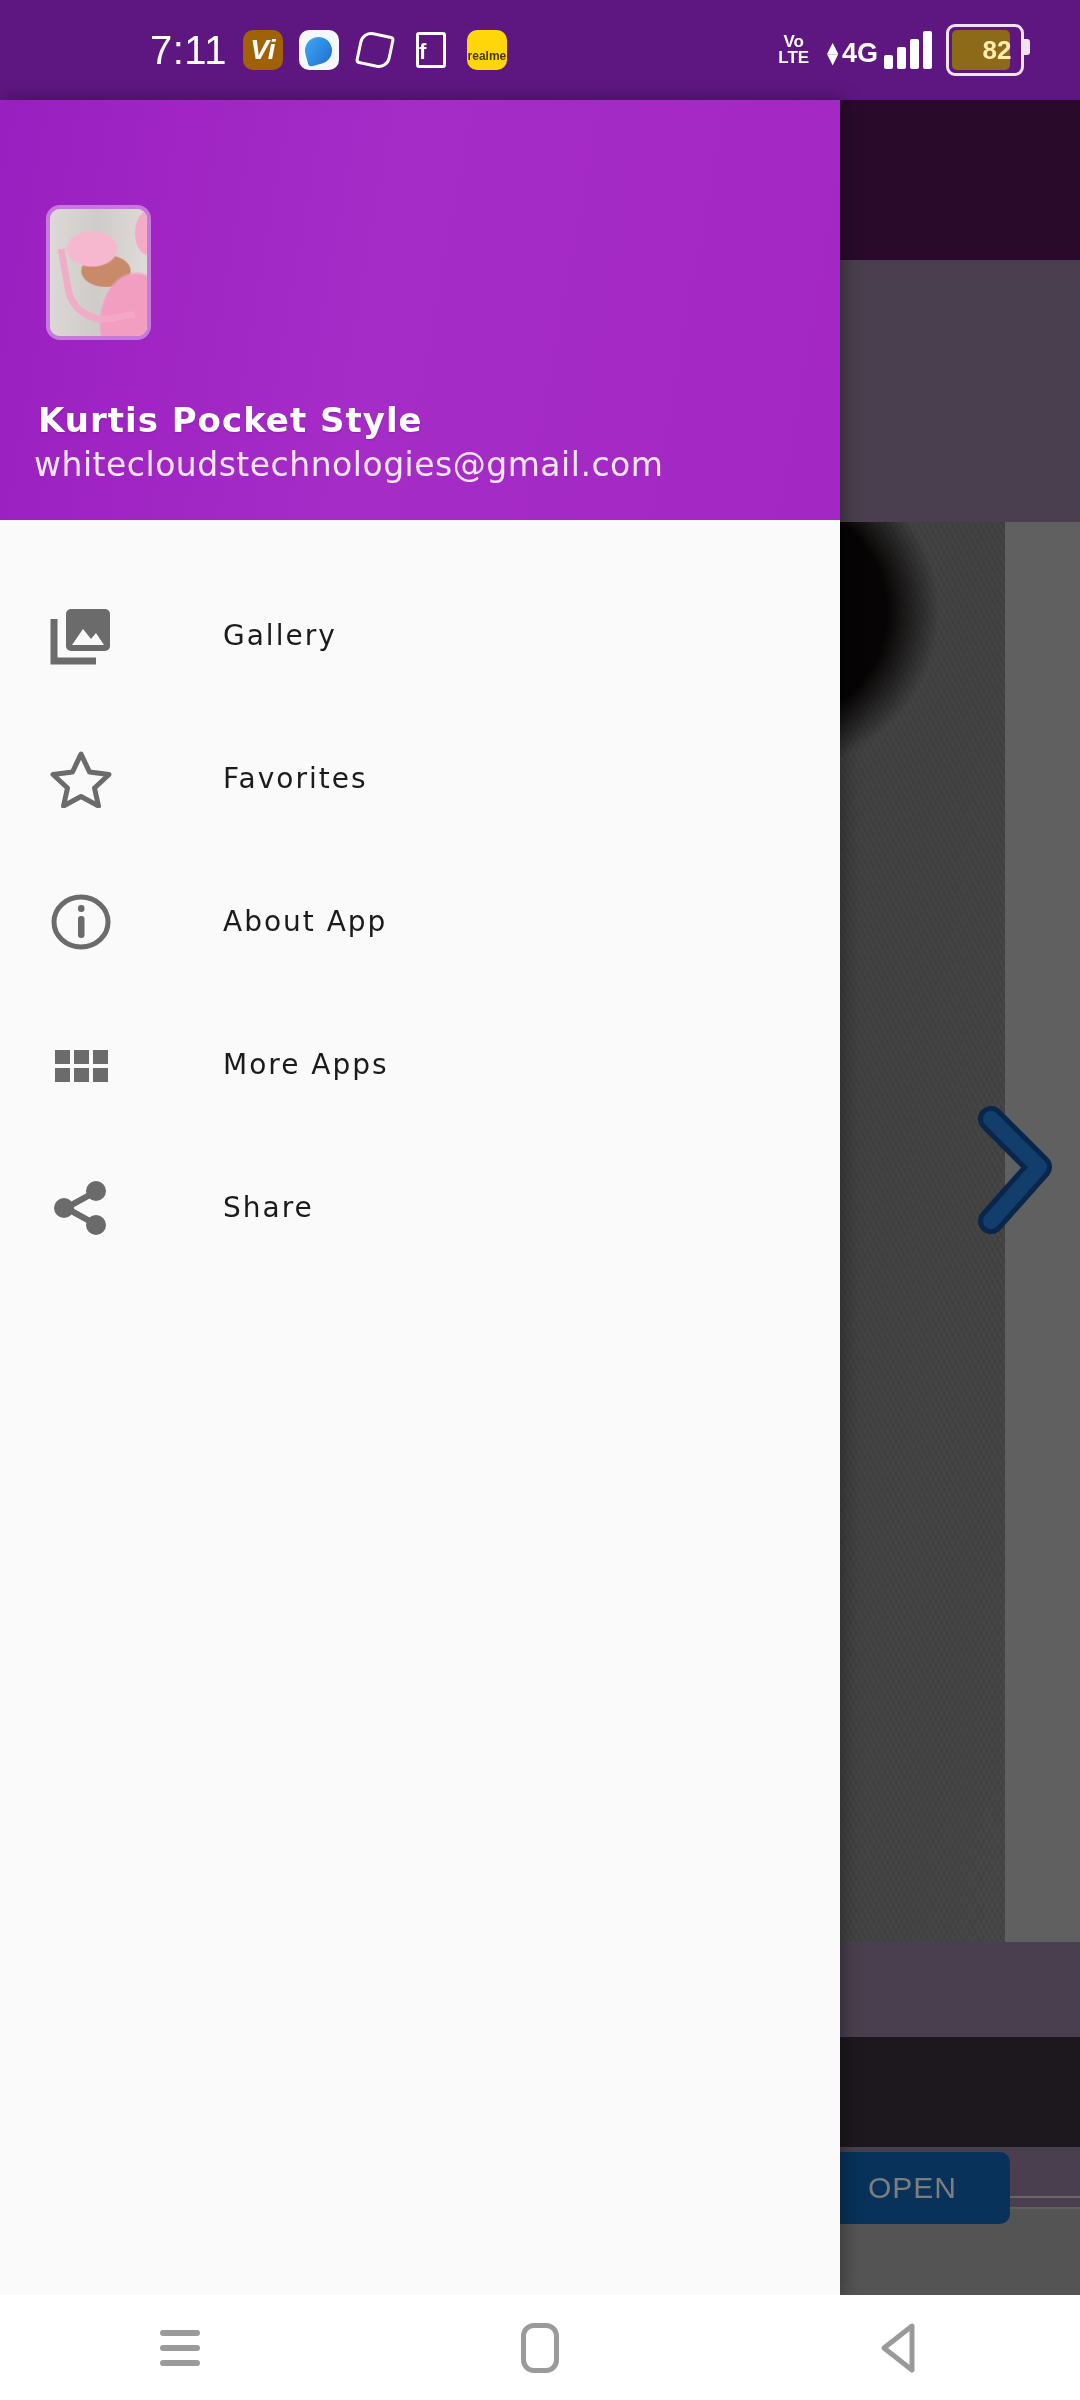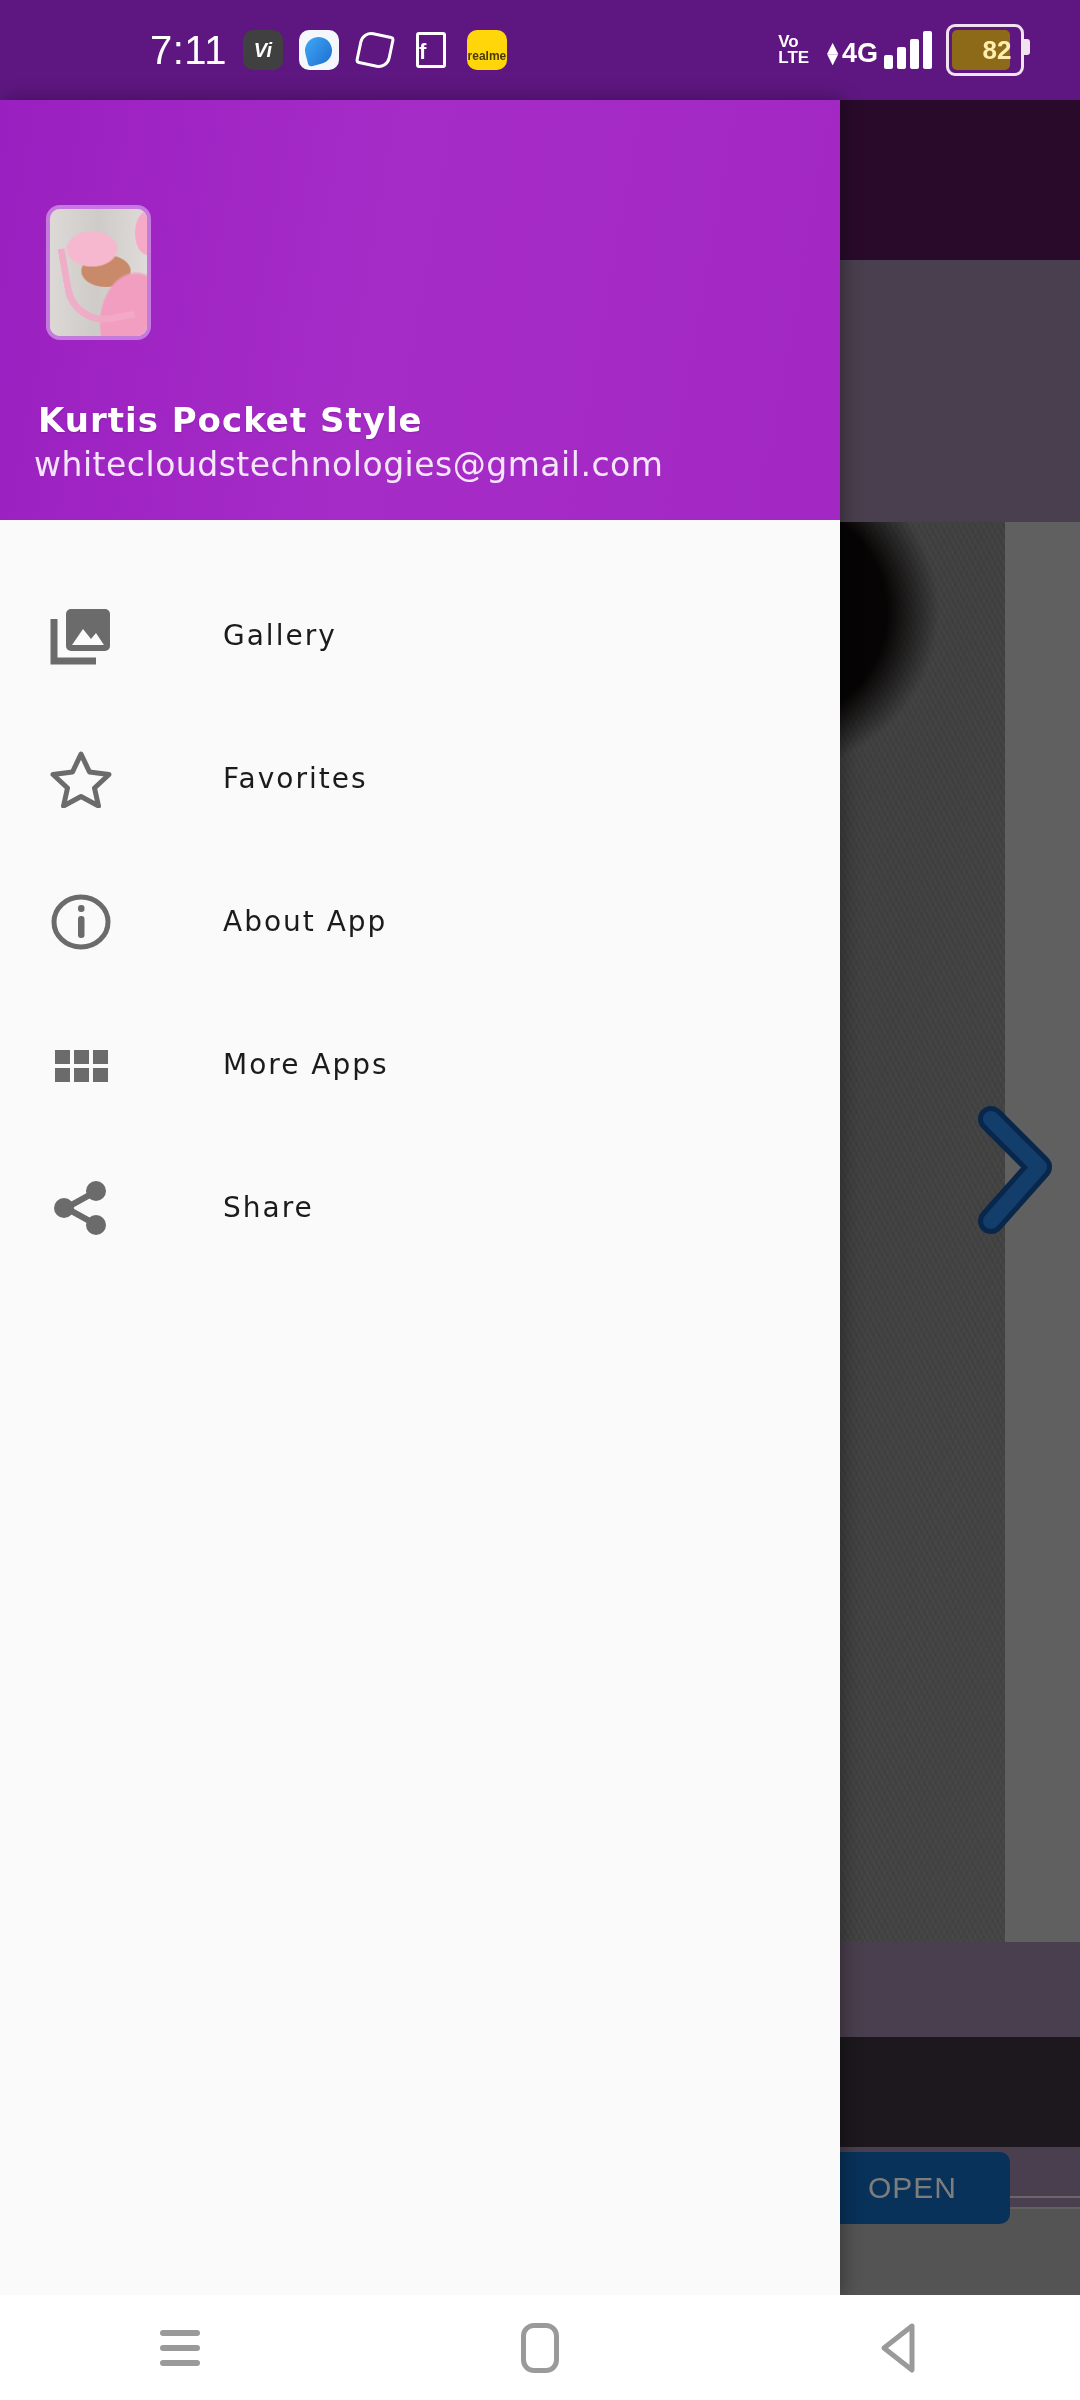--- a/index.html
+++ b/index.html
@@ -66,35 +66,35 @@
     background:rgba(0,0,0,.32); pointer-events:none; }
 
   
   #statusbar { position:absolute; left:0; top:0; width:1080px; height:100px;
     background:#5e1780; display:flex; align-items:center; z-index:5; }
   #sb-left { display:flex; align-items:center; gap:16px; padding-left:150px; }
   #sb-clock { color:#fff; font-size:40px; font-weight:500; letter-spacing:.5px; }
   .sb-appicon { width:40px; height:40px; border-radius:10px; display:flex;
     align-items:center; justify-content:center; font-size:16px; font-weight:700;
     overflow:hidden; flex:none; }
-  #ic-vi { background:#404040; color:#fff; font-size:20px; font-style:italic; }
+  #ic-vi { background:#a16207; color:#fff; font-size:28px; font-style:italic; }
   #ic-browser { background:#f4f7fb; }
   #ic-browser span { display:block; width:27px; height:27px; border-radius:50% 50% 50% 12%;
     background:linear-gradient(140deg,#3fa9f5,#1f6fd0); transform:rotate(-15deg); }
   #ic-white { background:transparent; }
   #ic-white span { display:block; width:34px; height:34px; border:3px solid #fff;
     border-radius:12px 4px 12px 4px; transform:rotate(12deg); }
   #ic-flip { background:transparent; color:#fff; }
   #ic-flip span { display:block; width:30px; height:36px; border:3px solid #fff;
     border-radius:3px; font-size:22px; font-weight:700; line-height:34px; }
   #ic-realme { background:#ffd60a; color:#4a3a00; font-size:12px; font-weight:700;
     align-items:flex-end; padding-bottom:7px; }
 
   #sb-right { margin-left:auto; display:flex; align-items:center; gap:14px; padding-right:56px; }
-  #volte { color:#fff; font-size:17px; font-weight:700; line-height:.95; }
+  #volte { color:#fff; font-size:17px; font-weight:700; line-height:.95; text-align:center; }
   #net { display:flex; align-items:flex-end; gap:6px; }
   #net-label { display:flex; align-items:center; color:#fff; font-size:27px; font-weight:700; }
   #net-arrows { font-size:19px; line-height:.55; display:flex; flex-direction:column; }
   #bars { display:flex; align-items:flex-end; gap:4px; }
   #bars i { display:block; width:9px; background:#fff; border-radius:2px; }
   #bars i:nth-child(1){ height:14px; } #bars i:nth-child(2){ height:22px; }
   #bars i:nth-child(3){ height:30px; } #bars i:nth-child(4){ height:38px; }
   #battery { position:relative; width:78px; height:52px; border:3px solid #f0e2ef;
     border-radius:9px; display:flex; align-items:center; justify-content:center;padding-left:24px; }
   #battery::after { content:""; position:absolute; right:-9px; top:12px; width:6px; height:16px;

